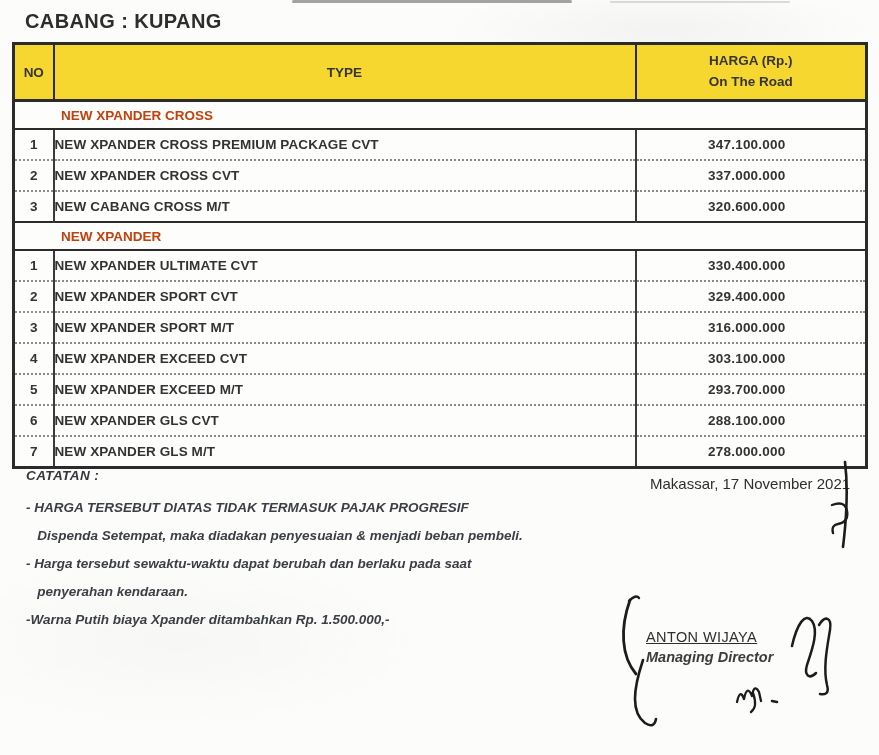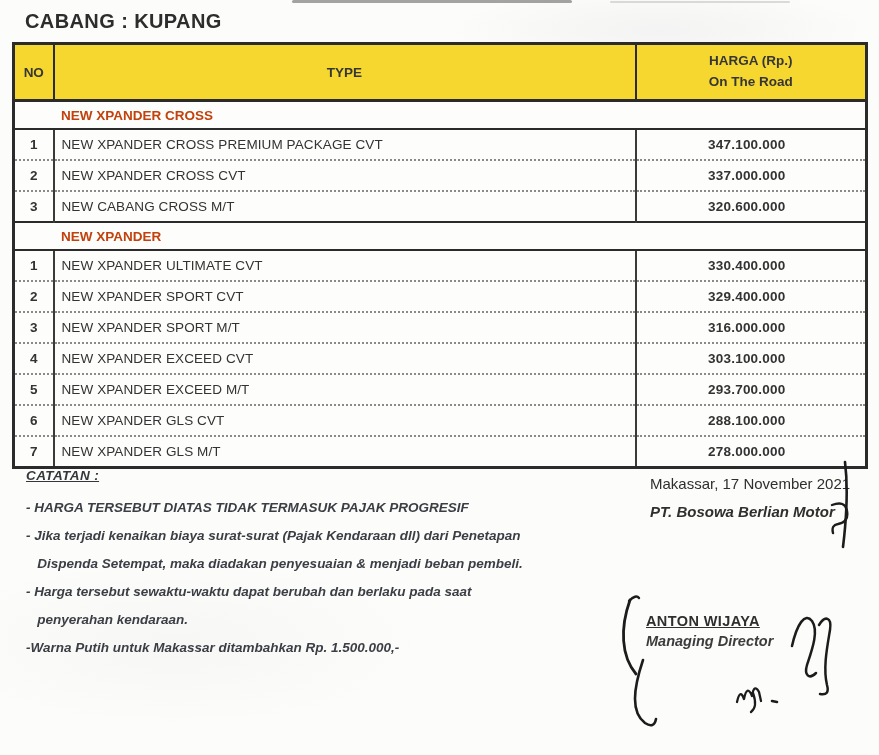--- a/index.html
+++ b/index.html
@@ -44,46 +44,46 @@
 
   tr.section-row td {
     height:26px; font-size:13.5px; font-weight:700; color:#c2410c;
     padding-left:46px;
     border-top:2px solid #2b2b2b; border-bottom:2px solid #2b2b2b;
     background:#fdfdfc;
   }
   tr.data-row { background:#fdfdfc; }
   tr.data-row td { height:29px; font-size:13.5px; color:#333; }
   td.cell-no   { text-align:center; font-weight:600; border-right:2px solid #3a3a3a; }
-  td.cell-type { padding-left:7px; font-weight:400; border-right:2px solid #3a3a3a; letter-spacing:.1px; }
+  td.cell-type { font-weight:700; border-right:2px solid #3a3a3a; letter-spacing:.1px; }
   td.cell-price{ text-align:center; padding-right:8px; font-weight:700; letter-spacing:.2px; }
   tr.data-row + tr.data-row td { border-top:2px dotted #8a8a8a; }
 
   .notes {
     position:absolute; left:26px; top:468px; width:600px;
     font-size:13.5px; font-weight:700; font-style:italic; color:#3b3e44;
   }
   .notes-heading {
-    text-decoration:underline; letter-spacing:.4px; margin-bottom:11px; color:#34373c;
+    letter-spacing:.4px; margin-bottom:11px; color:#34373c;
   }
   .note-line { white-space:pre-wrap; line-height:28px; }
 
   .signoff {
     position:absolute; left:650px; top:474px; width:215px;
     font-size:15px; color:#2f2f2f;
   }
   .sign-place-date { line-height:20px; }
   .sign-company { margin-top:8px; font-weight:700; font-style:italic; line-height:20px; }
 
   .signer {
     position:absolute; left:646px; top:613px; width:200px;
   }
   .signer-name {
-    font-size:14.5px; font-weight:700; letter-spacing:.4px;
-    text-decoration:underline; color:#2f2f2f;
+    font-size:14.5px; font-weight:400; letter-spacing:.4px;
+    text-decoration:underline; color:#2f2f2f;margin-top:16px;
   }
   .signer-title {
     margin-top:4px; font-size:14.5px; font-style:italic; font-weight:600; color:#3c3c3c;
   }
 
   svg.ink { position:absolute; left:0; top:0; pointer-events:none; }
   .ink path { fill:none; stroke:#1c1c1c; stroke-linecap:round; stroke-linejoin:round; }
 </style>
 </head>
 <body>
@@ -167,30 +167,28 @@
         <td class="cell-no">7</td>
         <td class="cell-type">NEW XPANDER GLS M/T</td>
         <td class="cell-price">278.000.000</td>
       </tr>
     </tbody>
   </table>
 
   <div class="notes">
     <div class="notes-heading">CATATAN :</div>
     <div class="note-line">- HARGA TERSEBUT DIATAS TIDAK TERMASUK PAJAK PROGRESIF</div>
-    <div class="note-line">- Jika terjadi kenaikan biaya surat-surat (Pajak Kendaraan dll) dari Penetapan</div>
     <div class="note-line">   Dispenda Setempat, maka diadakan penyesuaian &amp; menjadi beban pembeli.</div>
     <div class="note-line">- Harga tersebut sewaktu-waktu dapat berubah dan berlaku pada saat</div>
     <div class="note-line">   penyerahan kendaraan.</div>
-    <div class="note-line">-Warna Putih untuk Makassar ditambahkan Rp. 1.500.000,-</div>
+    <div class="note-line">-Warna Putih biaya Xpander ditambahkan Rp. 1.500.000,-</div>
   </div>
 
   <div class="signoff">
     <div class="sign-place-date">Makassar, 17 November 2021</div>
-    <div class="sign-company">PT. Bosowa Berlian Motor</div>
   </div>
 
   <div class="signer">
     <div class="signer-name">ANTON WIJAYA</div>
     <div class="signer-title">Managing Director</div>
   </div>
 
   <svg class="ink" width="879" height="755" viewBox="0 0 879 755" aria-hidden="true">
 
     <path d="M845 462 C848 486 847 514 843 547" stroke-width="2.6"></path>

